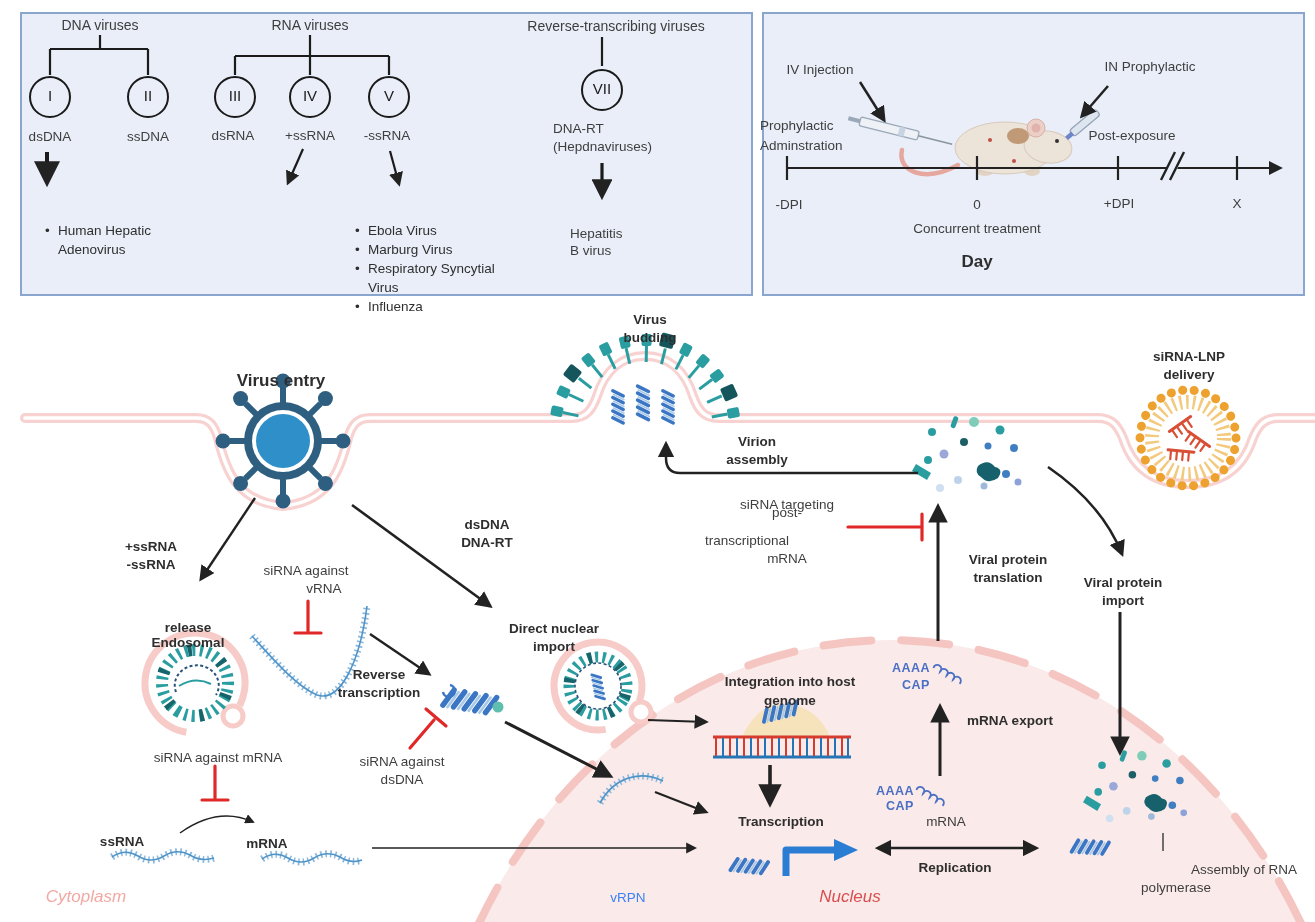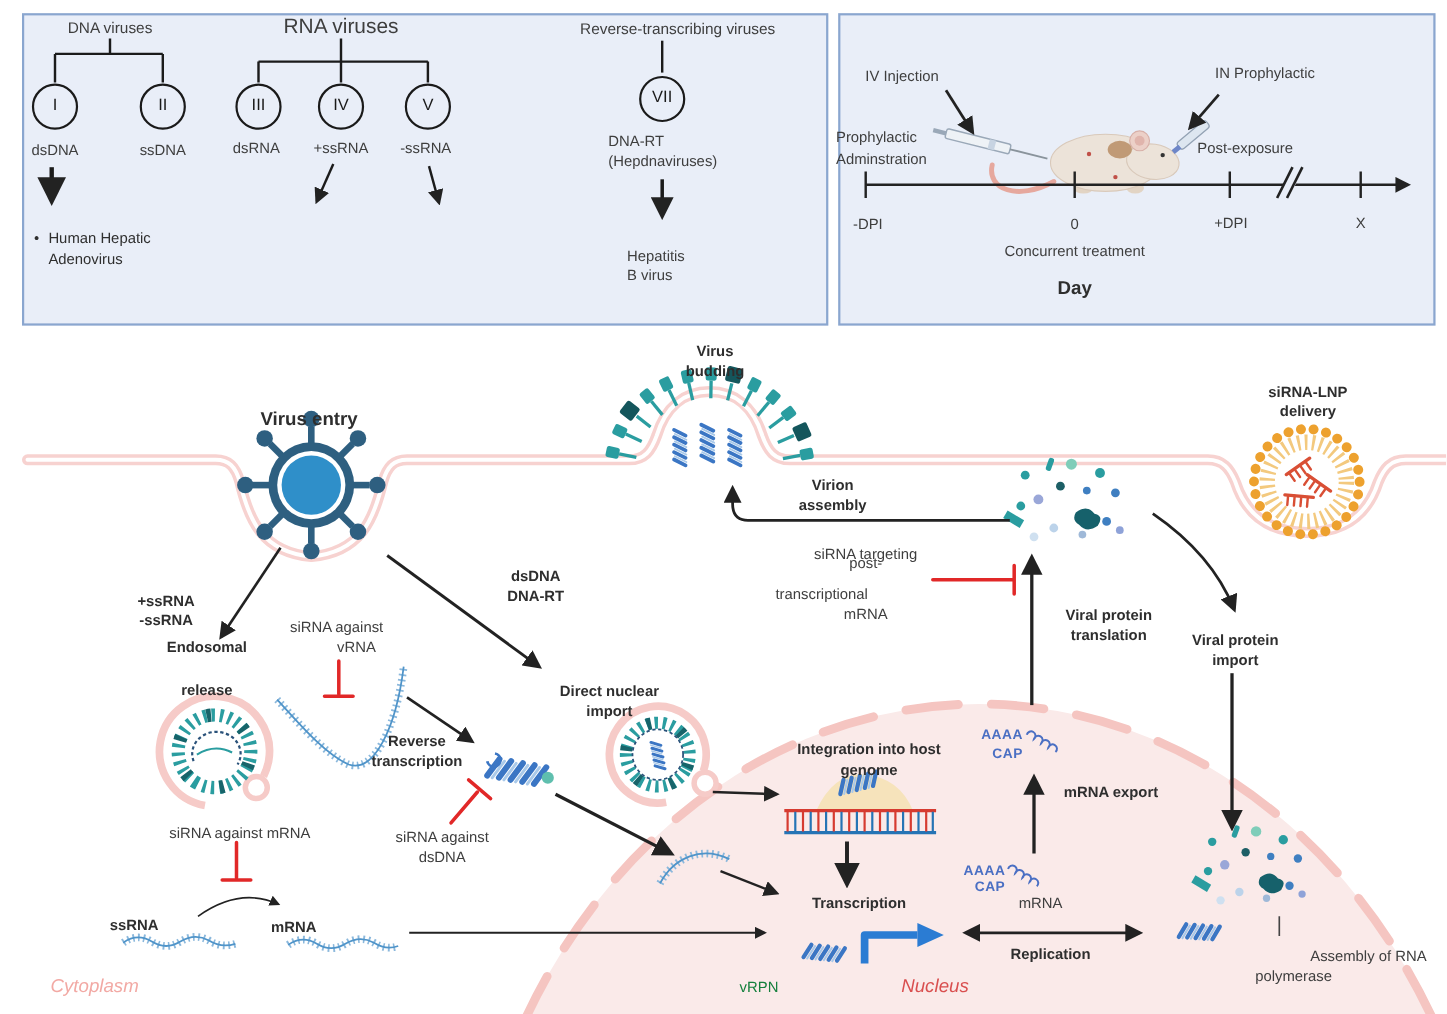--- a/index.html
+++ b/index.html
@@ -11,21 +11,21 @@
      font-size:13.5px;color:#3e3e3e;z-index:3;text-align:center;}
   .B{font-weight:700;color:#2e2e2e;}
   .LA{transform:translateY(-50%);}
   .big{font-size:17px;}
   .it{font-style:italic;}
   .blue{color:#4a6fc3;font-weight:700;font-size:12.5px;letter-spacing:.5px;}
   .redtx{color:#d94f4f;}
   .pinktx{color:#f2a9a4;}
   .circ{position:absolute;width:42px;height:42px;border:2.5px solid #1a1a1a;border-radius:50%;
         box-sizing:border-box;text-align:center;line-height:36px;font-size:15px;color:#1a1a1a;z-index:3;}
-  .blist{position:absolute;margin:2px;padding:0;list-style:none;font-size:13.5px;color:#2f2f2f;line-height:19px;z-index:3;}
+  .blist{position:absolute;margin:16px;padding:0;list-style:none;font-size:13.5px;color:#2f2f2f;line-height:19px;z-index:3;}
   .blist li{padding-left:14px;position:relative;}
   .blist li::before{content:"\2022";position:absolute;left:1px;}
 </style>
 </head>
 <body>
 
 <div id="fig">
 
   <div class="panel" style="left:20px;top:12px;width:733px;height:284px"></div>
   <div class="panel" style="left:762px;top:12px;width:543px;height:284px"></div>
@@ -319,40 +319,46 @@
 
     <g stroke="#e12828" stroke-width="3.2" stroke-linecap="round">
       <path d="M308,601 V631 M295,633 H321"></path>
       <path d="M215,766 V798 M202,800 H228"></path>
       <path d="M410,748 L434,720 M426,709 L446,726"></path>
       <path d="M848,527 H920 M922,514 V540"></path>
     </g>
   </svg>
 
   <div class="L" style="left:100px;top:25px;font-size:14px">DNA viruses</div>
-  <div class="L" style="left:310px;top:25px;font-size:19px">RNA viruses</div>
+  <div class="L" style="left:310px;top:25px;font-size:14px">RNA viruses</div>
   <div class="L" style="left:616px;top:26px;font-size:14px">Reverse-transcribing viruses</div>
 
   <div class="circ" style="left:29px;top:76px">I</div>
   <div class="circ" style="left:127px;top:76px">II</div>
   <div class="circ" style="left:214px;top:76px">III</div>
   <div class="circ" style="left:289px;top:76px">IV</div>
   <div class="circ" style="left:368px;top:76px">V</div>
   <div class="circ" style="left:581px;top:69px">VII</div>
 
   <div class="L" style="left:50px;top:136px">dsDNA</div>
   <div class="L" style="left:148px;top:136px">ssDNA</div>
   <div class="L" style="left:233px;top:135px">dsRNA</div>
   <div class="L" style="left:310px;top:135px">+ssRNA</div>
   <div class="L" style="left:387px;top:135px">-ssRNA</div>
   <div class="L LA" style="left:553px;top:128px">DNA-RT</div>
   <div class="L LA" style="left:553px;top:146px">(Hepdnaviruses)</div>
 
   <ul class="blist" style="left:28px;top:205px;width:132px">
     <li>Human Hepatic Adenovirus</li>
+  </ul>
+  <ul class="blist" style="left:338px;top:205px;width:172px">
+    <li>Ebola Virus</li>
+    <li>Marburg Virus</li>
+    <li>Respiratory Syncytial Virus</li>
+    <li>Influenza</li>
   </ul>
   <div class="L LA" style="left:570px;top:233px">Hepatitis</div>
   <div class="L LA" style="left:570px;top:250px">B virus</div>
 
   <div class="L" style="left:820px;top:69px">IV Injection</div>
   <div class="L" style="left:1150px;top:66px">IN Prophylactic</div>
   <div class="L LA" style="left:760px;top:125px">Prophylactic</div>
   <div class="L LA" style="left:760px;top:145px">Adminstration</div>
   <div class="L" style="left:1132px;top:135px">Post-exposure</div>
   <div class="L" style="left:789px;top:204px">-DPI</div>
@@ -366,21 +372,21 @@
   <div class="L B" style="left:650px;top:319px">Virus</div>
   <div class="L B" style="left:650px;top:337px">budding</div>
   <div class="L B" style="left:1189px;top:356px">siRNA-LNP</div>
   <div class="L B" style="left:1189px;top:374px">delivery</div>
   <div class="L B" style="left:757px;top:441px">Virion</div>
   <div class="L B" style="left:757px;top:459px">assembly</div>
   <div class="L B" style="left:487px;top:524px">dsDNA</div>
   <div class="L B" style="left:487px;top:542px">DNA-RT</div>
   <div class="L B" style="left:151px;top:546px">+ssRNA</div>
   <div class="L B" style="left:151px;top:564px">-ssRNA</div>
-  <div class="L B" style="left:188px;top:588px">Endosomal</div>
+  <div class="L B" style="left:188px;top:642px">Endosomal</div>
   <div class="L B" style="left:188px;top:627px">release</div>
   <div class="L" style="left:306px;top:570px">siRNA against</div>
   <div class="L" style="left:324px;top:588px">vRNA</div>
   <div class="L B" style="left:379px;top:674px">Reverse</div>
   <div class="L B" style="left:379px;top:692px">transcription</div>
   <div class="L" style="left:402px;top:761px">siRNA against</div>
   <div class="L" style="left:402px;top:779px">dsDNA</div>
   <div class="L B" style="left:554px;top:628px">Direct nuclear</div>
   <div class="L B" style="left:554px;top:646px">import</div>
   <div class="L" style="left:787px;top:504px">siRNA targeting</div>
@@ -395,21 +401,21 @@
   <div class="L B" style="left:790px;top:700px">genome</div>
   <div class="L B" style="left:781px;top:821px">Transcription</div>
   <div class="L B" style="left:1010px;top:720px">mRNA export</div>
   <div class="L B" style="left:955px;top:867px">Replication</div>
   <div class="L" style="left:946px;top:821px">mRNA</div>
   <div class="L" style="left:1244px;top:869px">Assembly of RNA</div>
   <div class="L" style="left:1176px;top:887px">polymerase</div>
   <div class="L" style="left:218px;top:757px">siRNA against mRNA</div>
   <div class="L B" style="left:122px;top:841px">ssRNA</div>
   <div class="L B" style="left:267px;top:843px">mRNA</div>
-  <div class="L" style="left:690px;top:897px;color:#15803d">vRPN</div>
+  <div class="L" style="left:628px;top:897px;color:#3b82f6">vRPN</div>
   <div class="L it redtx big" style="left:850px;top:897px">Nucleus</div>
   <div class="L it pinktx big" style="left:86px;top:897px">Cytoplasm</div>
   <div class="L blue" style="left:911px;top:668px">AAAA</div>
   <div class="L blue" style="left:916px;top:685px">CAP</div>
   <div class="L blue" style="left:895px;top:791px">AAAA</div>
   <div class="L blue" style="left:900px;top:806px">CAP</div>
 
 </div>
 
 </body></html>

